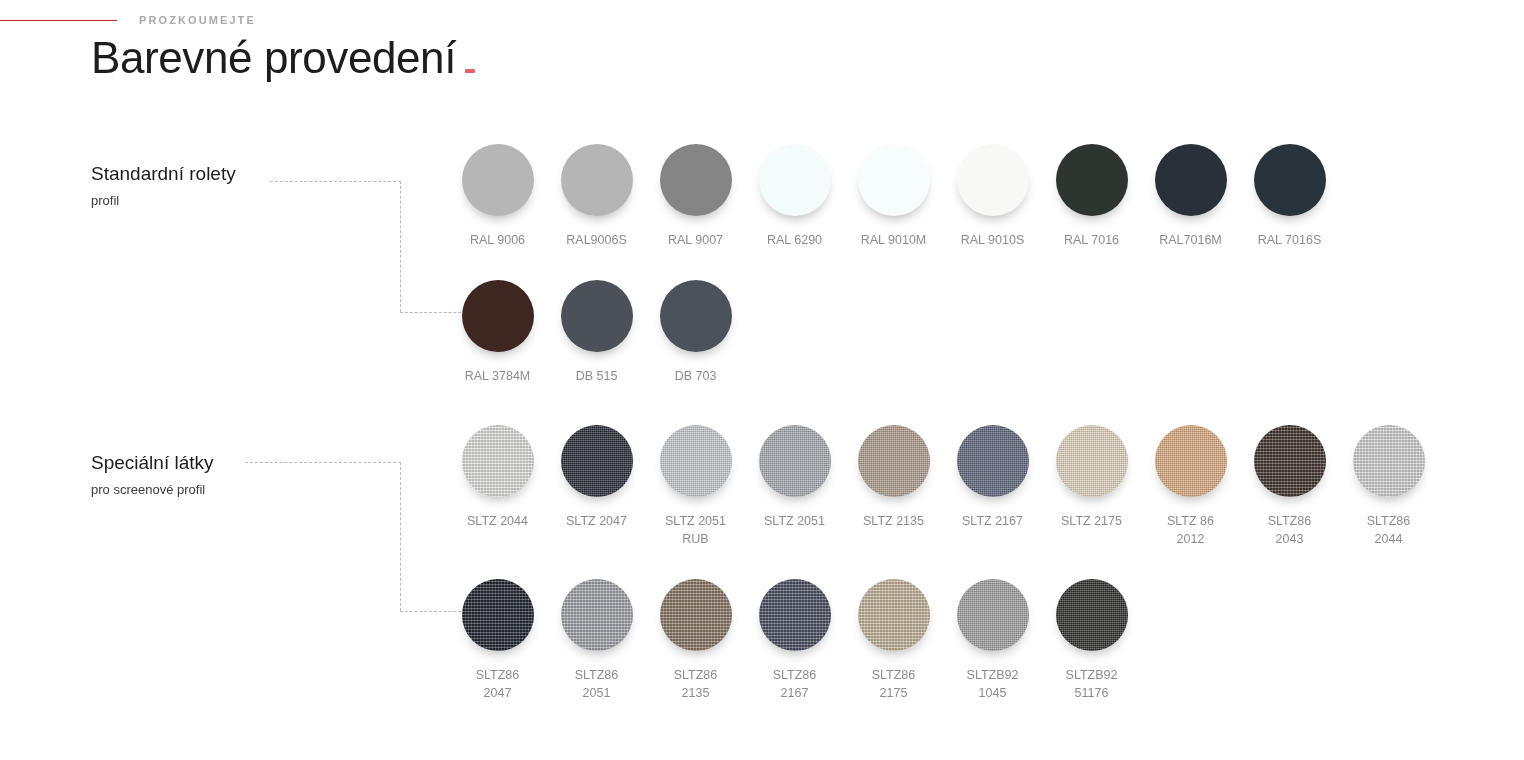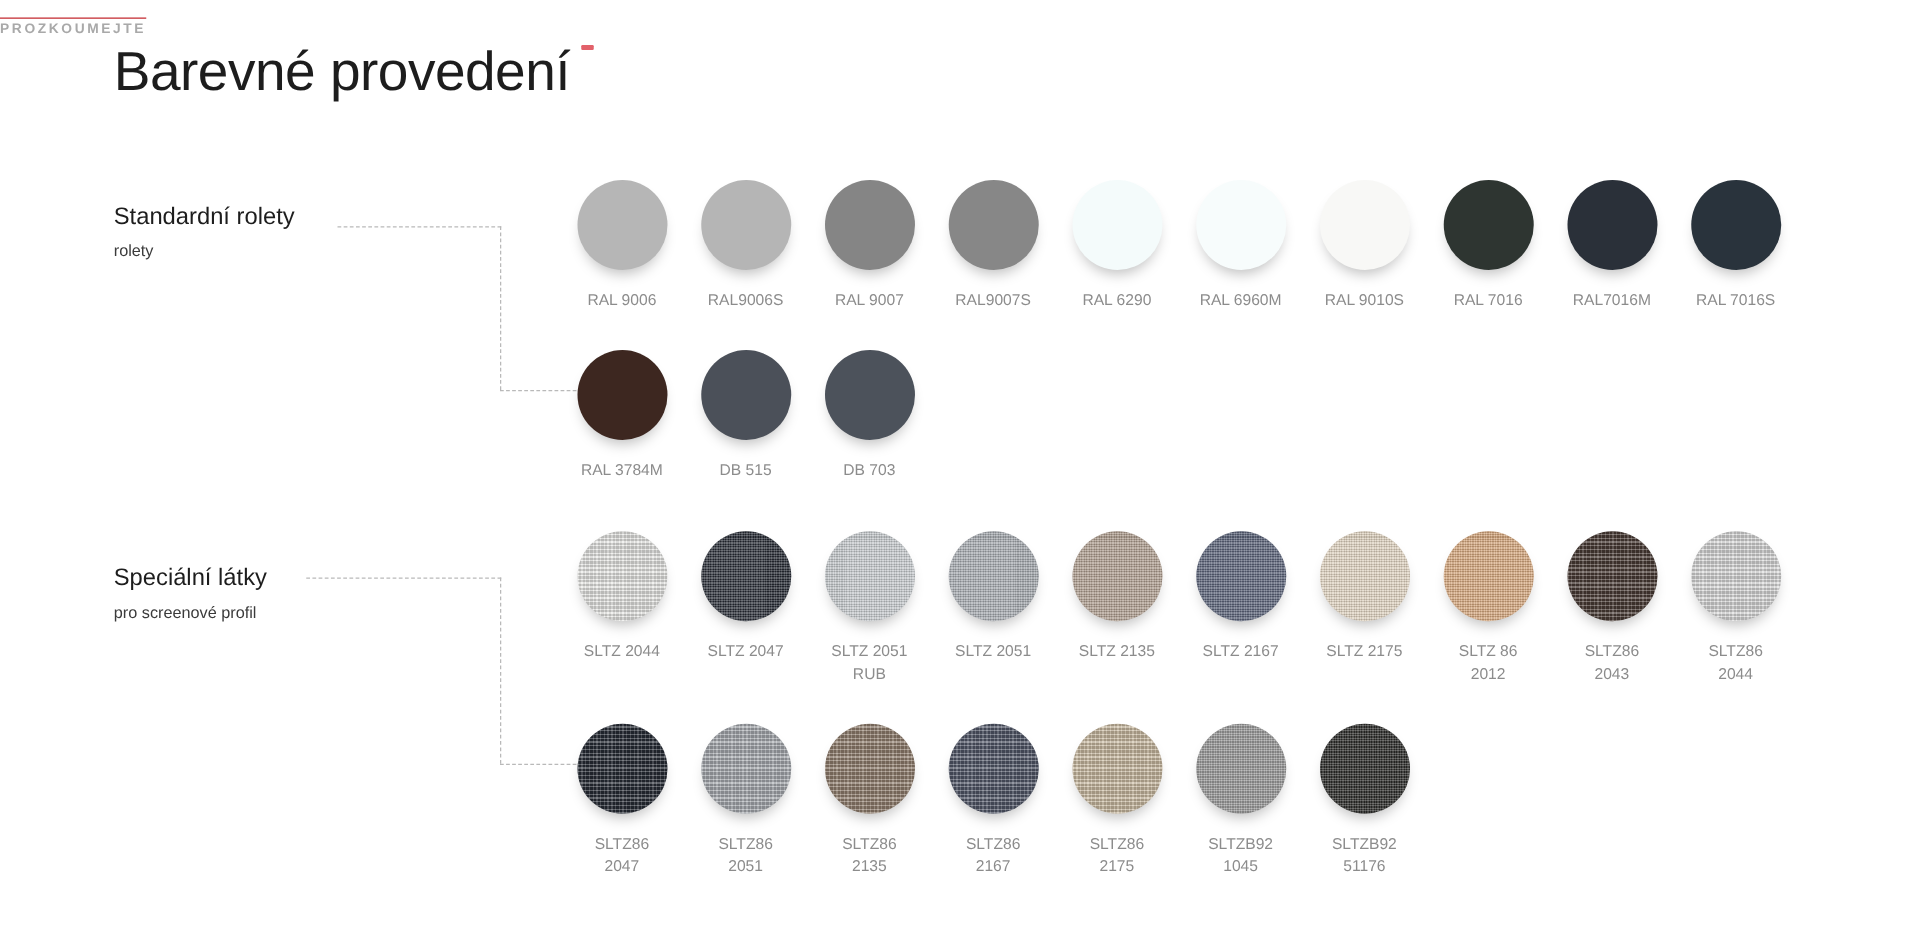--- a/index.html
+++ b/index.html
@@ -20,40 +20,40 @@
     background: #ffffff;
   }
 
   
   .eyebrow {
     position: absolute;
     left: 0;
     top: 14px;
     display: flex;
     align-items: center;
-    gap: 2px;
-    flex-direction: column;
+    gap: 22px;
   }
   .eyebrow-rule {
     width: 117px;
     height: 1px;
     background: #c4282f;
   }
   .eyebrow-text {
     font-size: 11px;
     letter-spacing: 2.1px;
     font-weight: 700;
     color: #a9a9a9;
   }
 
   .title-wrap {
     position: absolute;
     left: 91px;
     top: 36px;
     display: flex;
+    align-items: flex-end;
   }
   .title {
     font-size: 44px;
     font-weight: 400;
     color: #1d1d1d;
     letter-spacing: -0.4px;
     line-height: 1;
   }
   .title-dot {
     width: 10px;
@@ -161,21 +161,21 @@
     <span class="eyebrow-text">PROZKOUMEJTE</span>
   </div>
 
   <div class="title-wrap">
     <h1 class="title">Barevné provedení</h1>
     <span class="title-dot" style="background: rgb(226, 97, 106);"></span>
   </div>
 
   <div class="section-label" style="top:163px">
     <h2>Standardní rolety</h2>
-    <p>rolety</p>
+    <p>profil</p>
   </div>
 
   <div class="connector">
     <div class="conn-h" style="left:270px; top:181px; width:131px;"></div>
     <div class="conn-v" style="left:400px; top:181px; height:131px;"></div>
     <div class="conn-h" style="left:400px; top:312px; width:66px;"></div>
   </div>
 
   <div class="swatch-row" id="row-standard-0" style="top:144px">
       <div class="swatch-cell">
@@ -184,30 +184,26 @@
       </div>
       <div class="swatch-cell">
         <div class="swatch-disc" style="background: rgb(181, 181, 181);"></div>
         <div class="swatch-label">RAL9006S</div>
       </div>
       <div class="swatch-cell">
         <div class="swatch-disc" style="background: rgb(133, 133, 133);"></div>
         <div class="swatch-label">RAL 9007</div>
       </div>
       <div class="swatch-cell">
-        <div class="swatch-disc" style="background: rgb(135, 135, 135);"></div>
-        <div class="swatch-label">RAL9007S</div>
-      </div>
-      <div class="swatch-cell">
         <div class="swatch-disc" style="background: rgb(244, 251, 251);"></div>
         <div class="swatch-label">RAL 6290</div>
       </div>
       <div class="swatch-cell">
         <div class="swatch-disc" style="background: rgb(247, 252, 252);"></div>
-        <div class="swatch-label">RAL 6960M</div>
+        <div class="swatch-label">RAL 9010M</div>
       </div>
       <div class="swatch-cell">
         <div class="swatch-disc" style="background: rgb(248, 248, 246);"></div>
         <div class="swatch-label">RAL 9010S</div>
       </div>
       <div class="swatch-cell">
         <div class="swatch-disc" style="background: rgb(46, 53, 49);"></div>
         <div class="swatch-label">RAL 7016</div>
       </div>
       <div class="swatch-cell">

